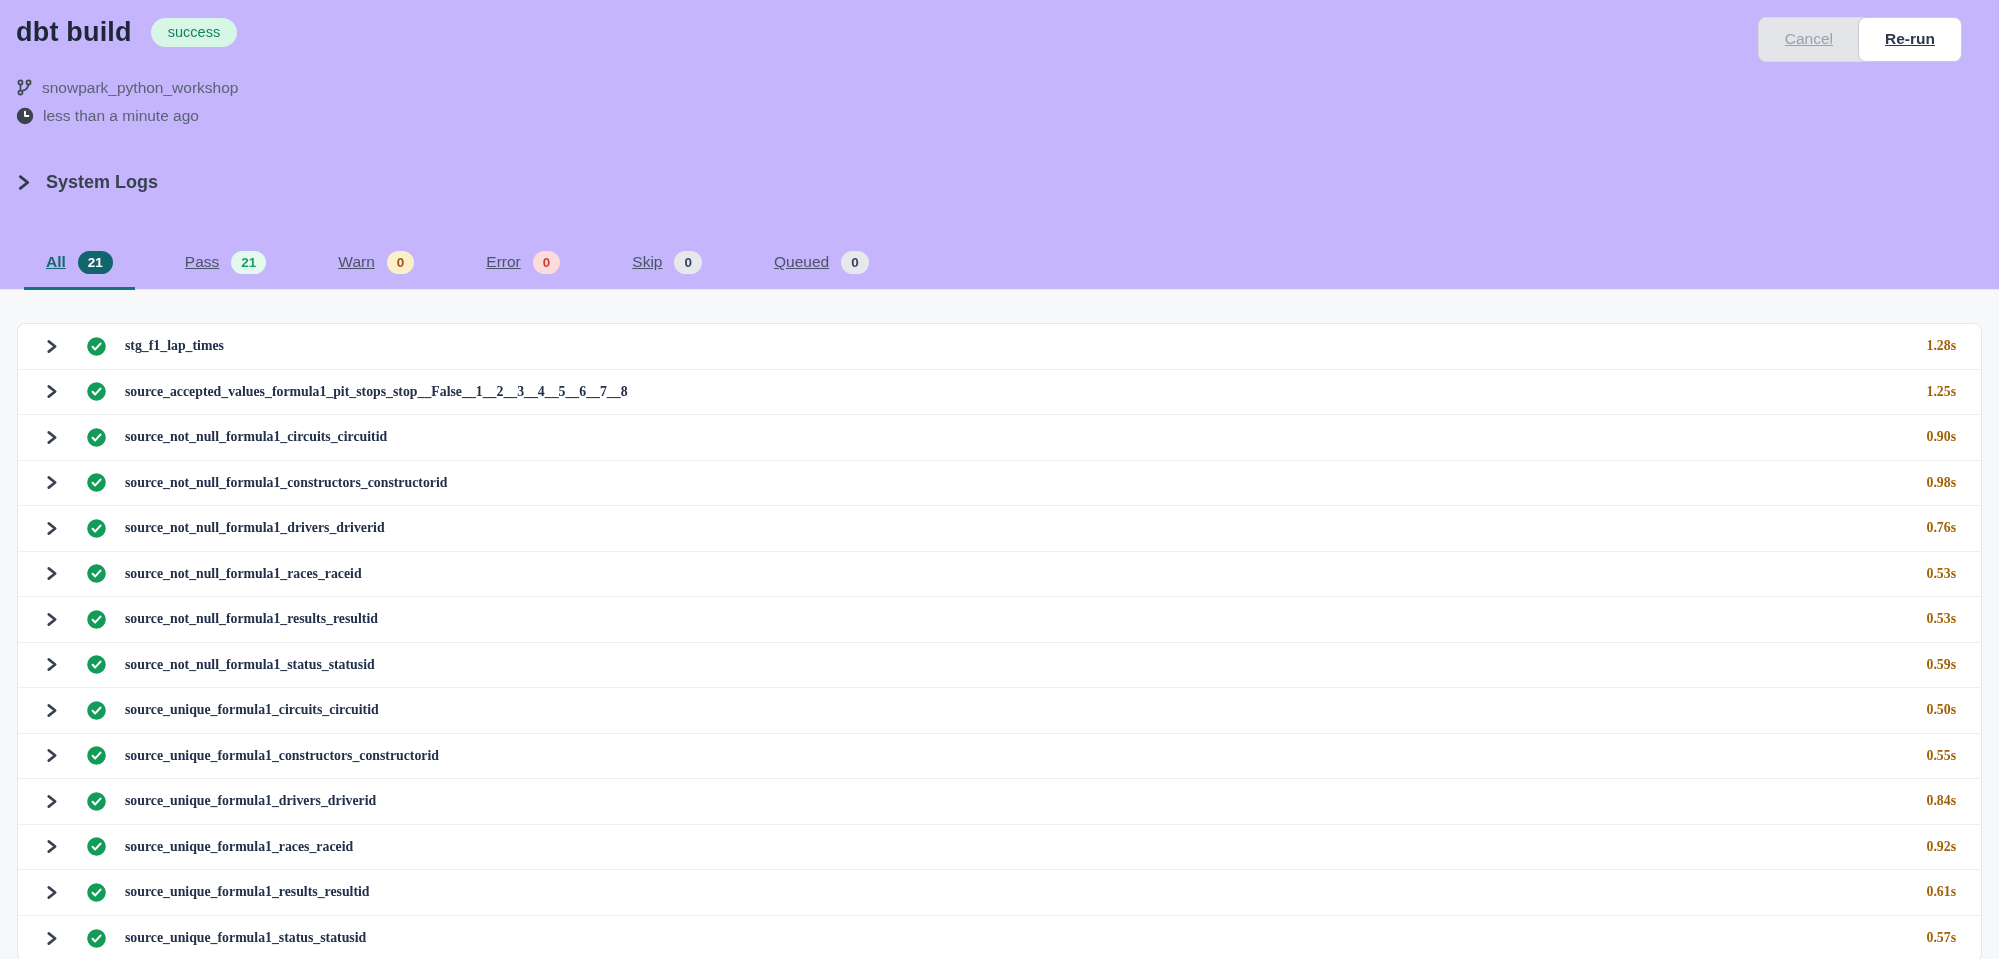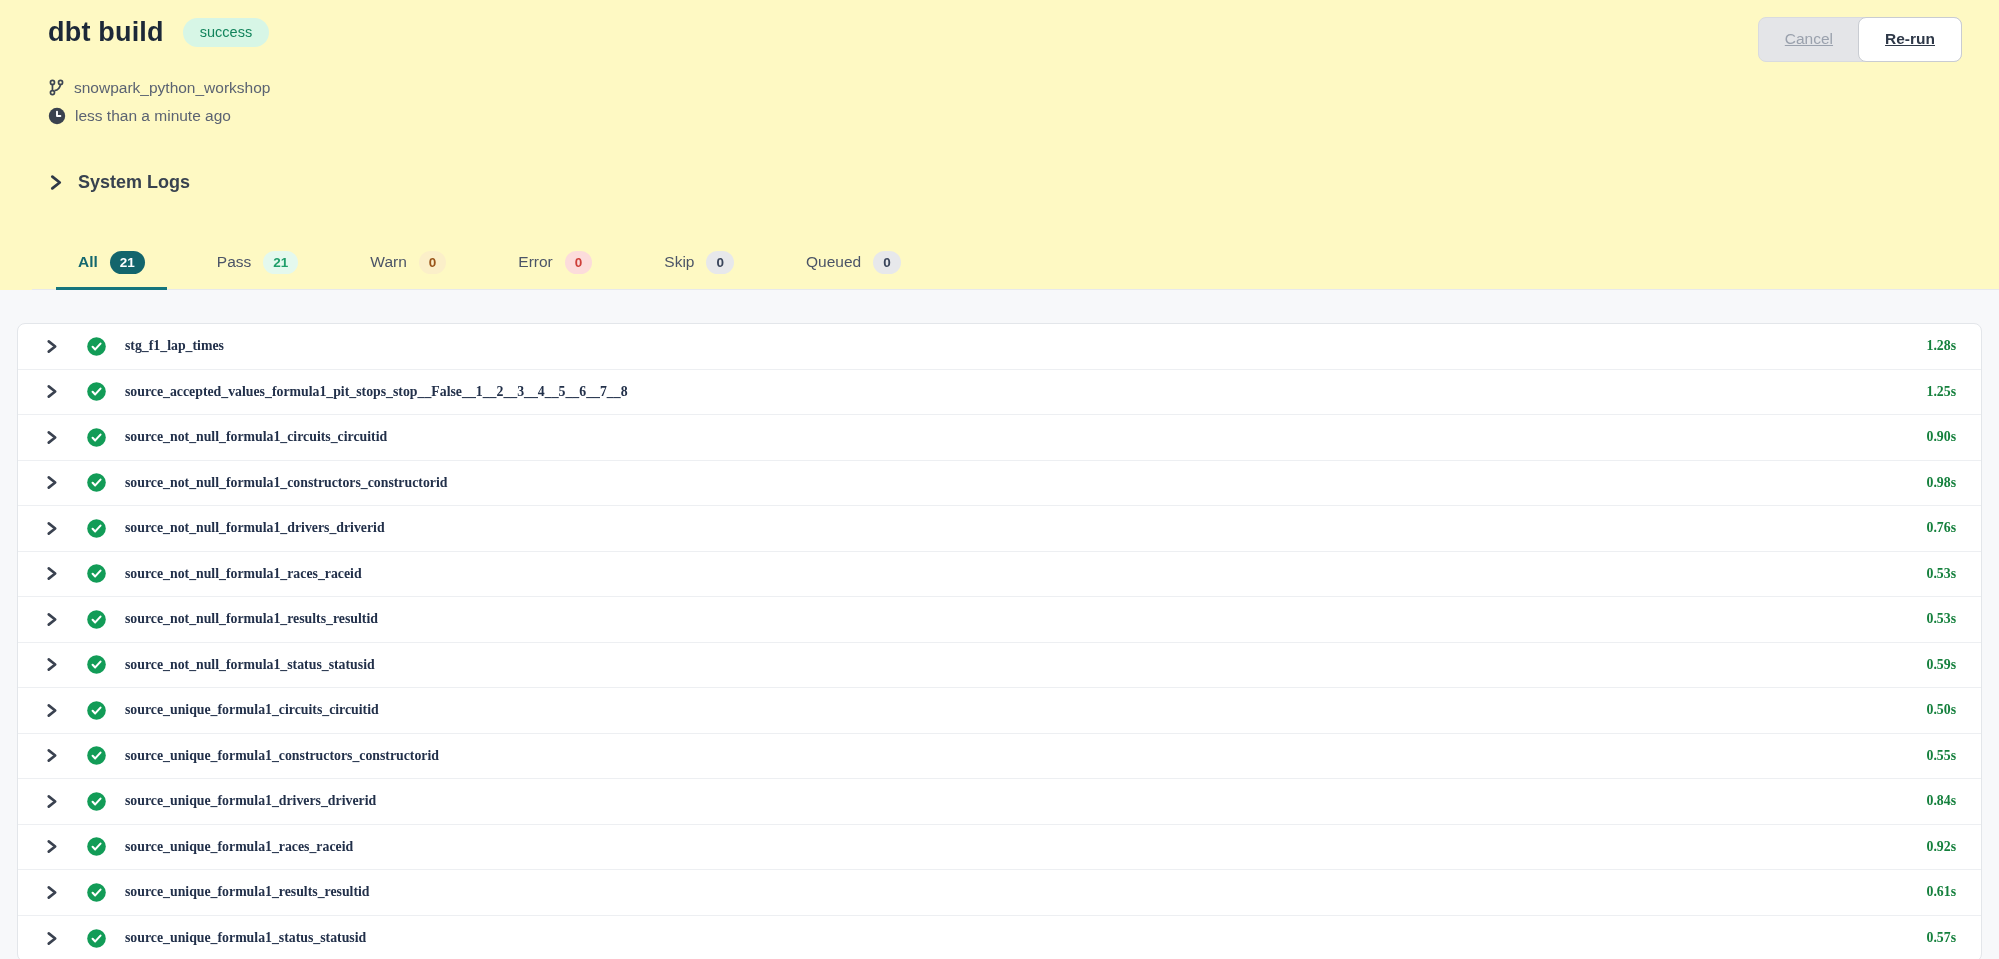--- a/index.html
+++ b/index.html
@@ -5,21 +5,21 @@
   * { margin:0; padding:0; box-sizing:border-box; }
   html,body { width:1999px; height:959px; overflow:hidden; }
   body {
     font-family:"Liberation Sans", sans-serif;
     background:#fcfcfd;
     color:#212b3e;
     display:flex; flex-direction:column;
   }
 
   
-  .header { flex:0 0 auto; background:#fef9c3;padding-left:32px; }
+  .header { flex:0 0 auto; background:#c4b5fd; }
   .header-top { display:flex; justify-content:space-between; align-items:flex-start; padding:17px 37px 0 16px; }
   .title-row { display:flex; align-items:center; gap:19px; }
   .page-title { font-size:27px; font-weight:700; color:#1c2838; letter-spacing:.2px; }
   .status-badge {
     background:#d7f6e6; color:#12845c; font-size:14.5px; font-weight:400;
     padding:7px 17px; border-radius:17px; line-height:1;
   }
   .btn-group { display:flex; align-items:stretch; border:1px solid #d9dbdf; border-radius:8px; background:#e4e5e8; }
   .btn { font-size:15.5px; padding:12px 26px; line-height:1.2; cursor:pointer; border:none; background:transparent; font-family:inherit;text-decoration:underline; }
   .btn-cancel { color:#9aa1ad; border-radius:8px 0 0 8px; }
@@ -29,39 +29,39 @@
   .meta-row { display:flex; align-items:center; gap:9px; height:28px; }
   .meta-row span { font-size:15.5px; color:#5b6372;text-align:center; }
   .meta-row svg { flex:0 0 auto; }
 
   .system-logs { display:flex; align-items:center; gap:15px; margin:42px 0 0 16px; cursor:pointer; }
   .system-logs-label { font-size:18px; font-weight:700; color:#38424f; }
 
   
   .tabs-bar { display:flex; gap:28px; padding-left:24px; margin-top:58px; border-bottom:1px solid #e7e9ec; }
   .tab { display:flex; align-items:center; gap:12px; padding:0 22px 13px 22px; border-bottom:3px solid transparent; margin-bottom:-1px; cursor:pointer; }
-  .tab-label { font-size:15.5px; color:#4b5467; }
+  .tab-label { font-size:15.5px; color:#4b5467;text-decoration:underline; }
   .tab.active .tab-label { color:#15686f; font-weight:600; }
   .tab.active { border-bottom-color:#15757c; }
   .count { min-width:21px; text-align:center; padding:4px 10px; border-radius:14px; font-size:13.5px; font-weight:700; line-height:1.15; }
   .count-all     { background:#13656c; color:#ffffff; }
   .count-pass    { background:#e4f9ee; color:#1f9e69; }
   .count-warn    { background:#fbefc9; color:#99551b; }
   .count-error   { background:#fcdcdb; color:#ce3f38; }
   .count-neutral { background:#e7e8eb; color:#39445a; }
 
   
   .content { flex:1 1 auto; background:#f7f8fa; padding:33px 17px 0 17px; overflow:hidden; }
   .results-card { background:#ffffff; border:1px solid #e3e6ea; border-radius:8px; overflow:hidden; }
   .result-row { display:flex; align-items:center; height:45.5px; padding:0 25px 0 24px; border-bottom:1px solid #edeff2;font-family:Liberation Serif, serif; }
   .result-row:last-child { border-bottom:none; }
   .row-chevron { display:flex; align-items:center; justify-content:center; width:18px; cursor:pointer; background:none; border:none; }
   .row-check { margin-left:27px; display:flex; align-items:center; }
   .row-name { margin-left:19px; font-size:13.8px; font-weight:700; color:#22304a; }
-  .row-duration { margin-left:auto; font-size:13.8px; font-weight:600; color:#15803d;text-align:right; }
+  .row-duration { margin-left:auto; font-size:13.8px; font-weight:600; color:#a16207;text-align:right; }
 </style>
 </head>
 <body>
 
 <div class="header">
   <div class="header-top">
     <div class="title-row">
       <div class="page-title">dbt build</div>
       <div class="status-badge">success</div>
     </div>

